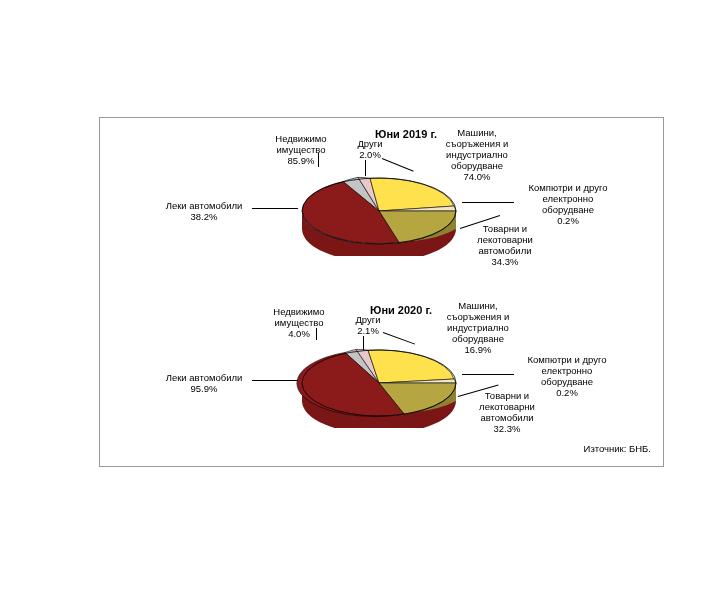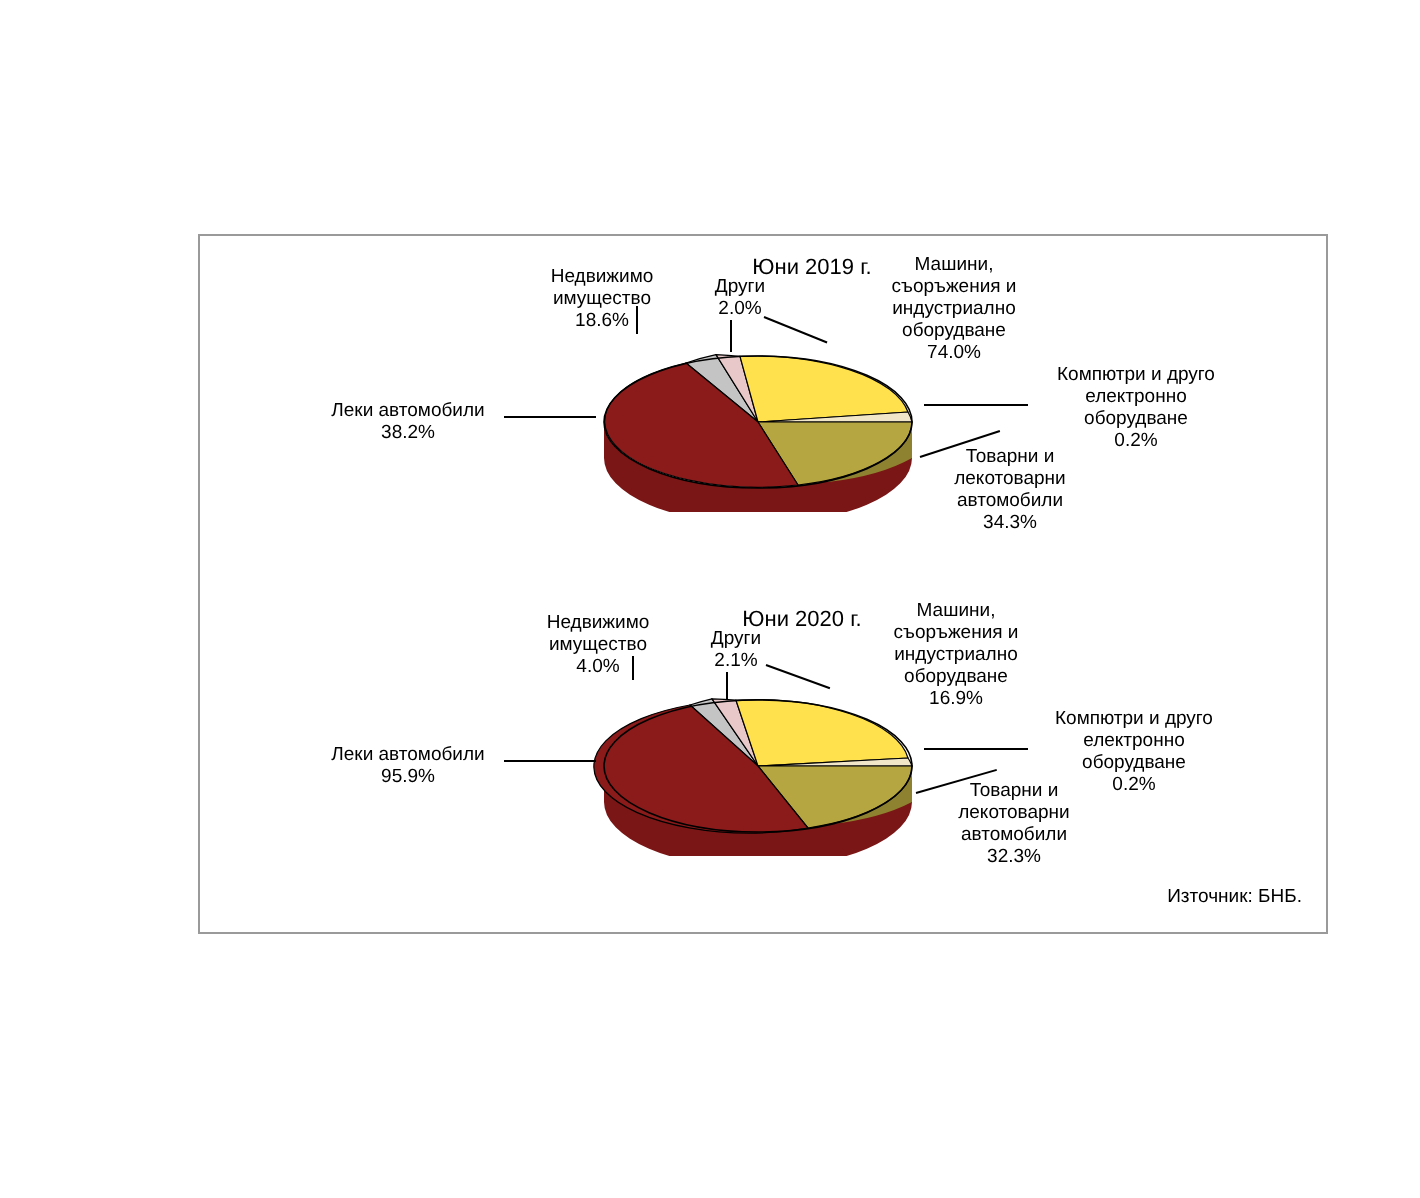--- a/index.html
+++ b/index.html
@@ -29,21 +29,21 @@
     left: 0;
     top: 0;
     width: 563px;
     height: 174px;
   }
   .chart.second { top: 174px; }
 
   .chart-title {
     position: absolute;
     font-size: 11px;
-    font-weight: normal;
+    font-weight: bold;
     text-align: center;
     white-space: nowrap;
   }
   .lbl {
     position: absolute;
     font-size: 9.5px;
     line-height: 11px;
     text-align: center;
     white-space: nowrap;
   }
@@ -100,21 +100,21 @@
     <div class="leader" style="left:152px; top:90px; width:46px; height:1px;"></div>
     <div class="leader" style="left:265px; top:42px; width:1px; height:16px;"></div>
     <div class="leader" style="left:282px; top:40px; width:34px; height:1px; transform:rotate(22deg); transform-origin:left center;"></div>
     <div class="leader" style="left:360px; top:110px; width:42px; height:1px; transform:rotate(-18deg); transform-origin:left center;"></div>
     <div class="leader" style="left:362px; top:84px; width:52px; height:1px;"></div>
     <div class="leader" style="left:218px; top:35px; width:1px; height:14px;"></div>
 
     <div class="lbl" style="left:156px; top:15px; width:90px;">
       <div>Недвижимо</div>
       <div>имущество</div>
-      <div>18.6%</div>
+      <div>85.9%</div>
     </div>
 
     <div class="lbl" style="left:240px; top:20px; width:60px;">
       <div>Други</div>
       <div>2.0%</div>
     </div>
 
     <div class="lbl" style="left:322px; top:9px; width:110px;">
       <div>Машини,</div>
       <div>съоръжения и</div>

